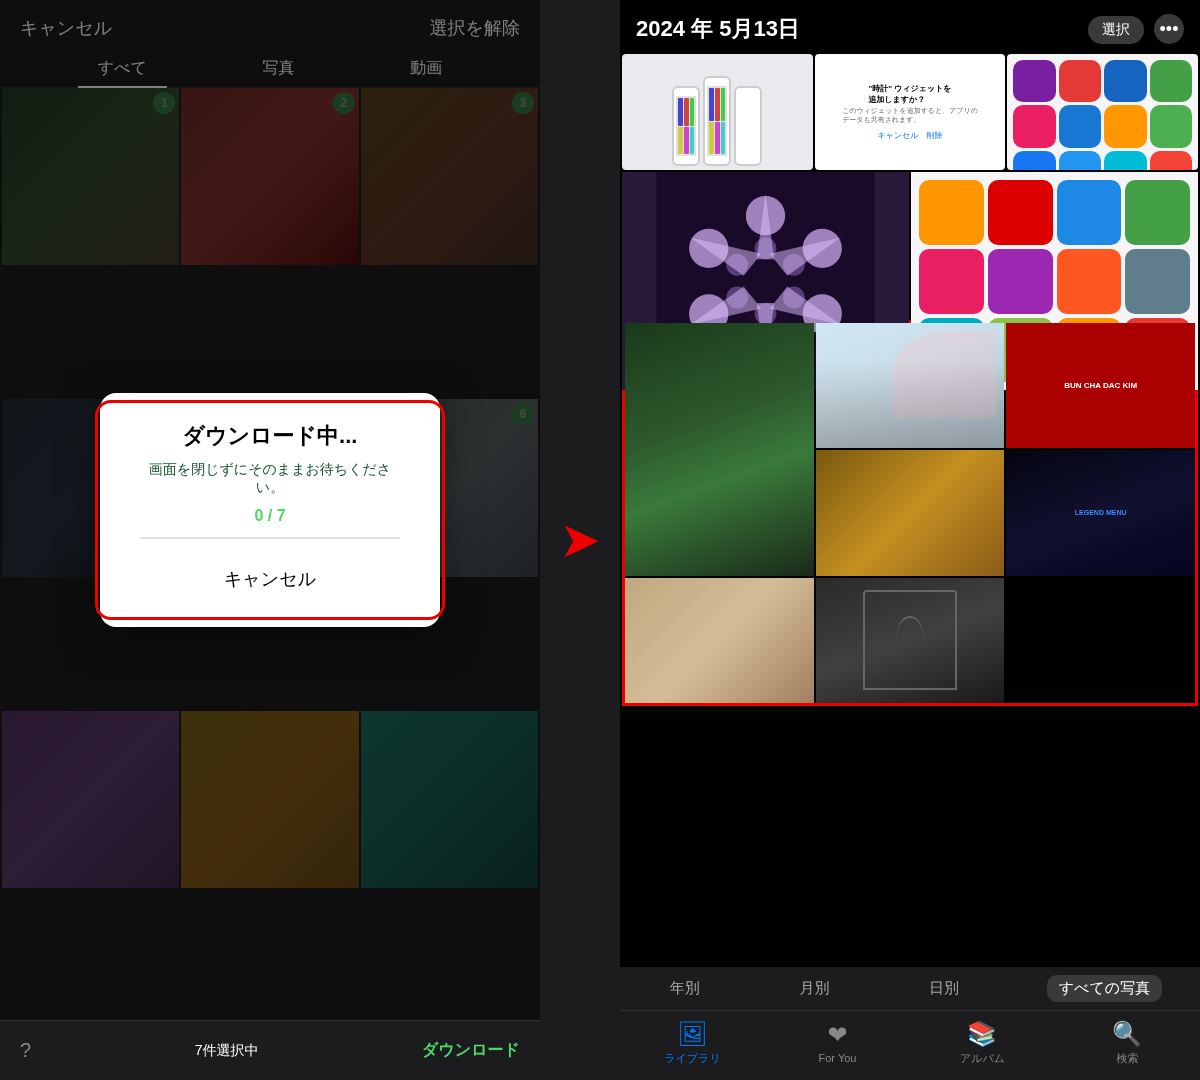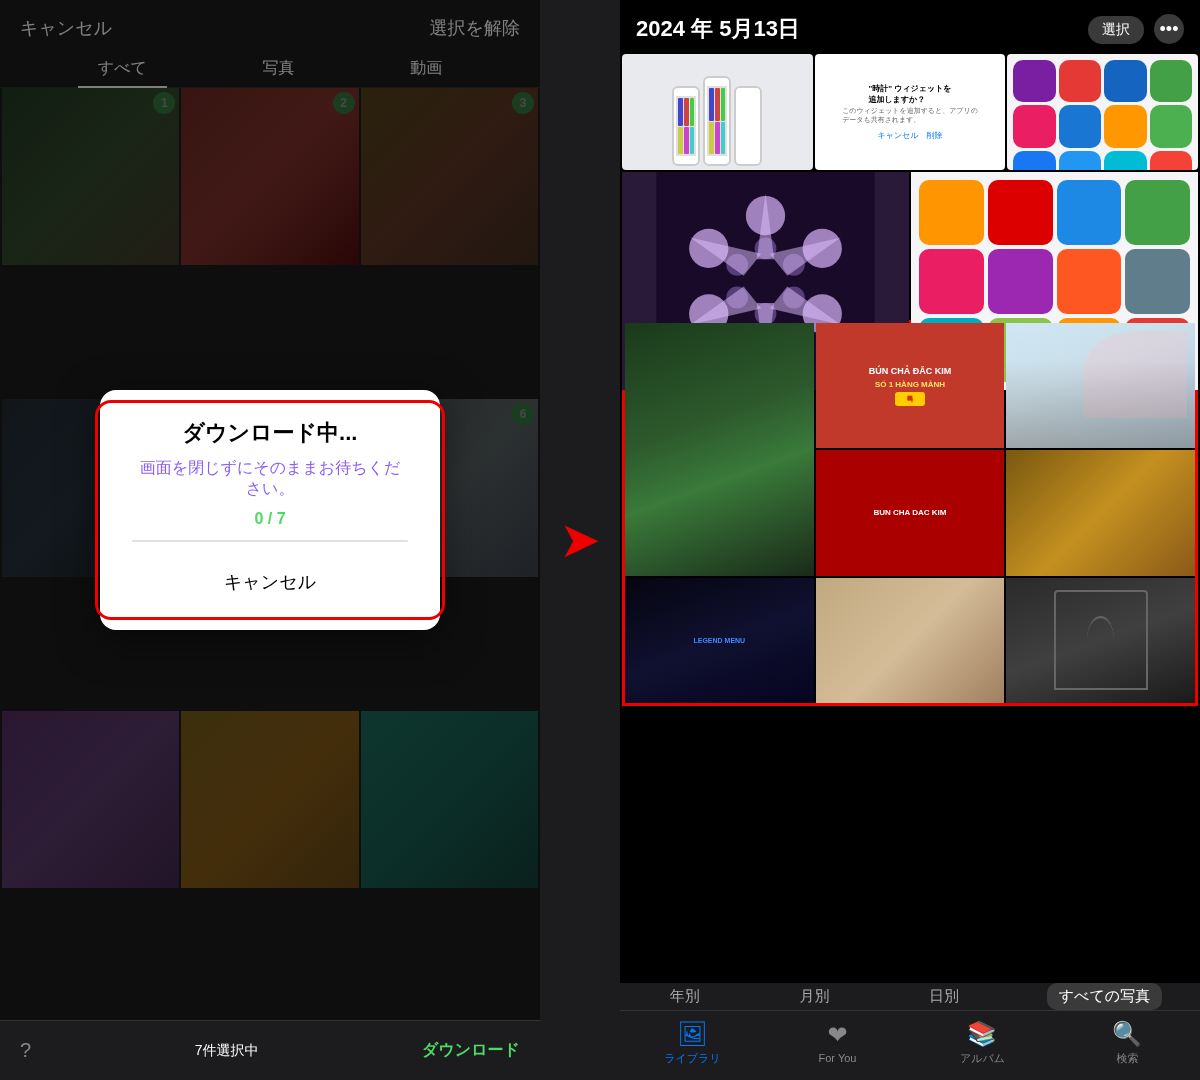--- a/index.html
+++ b/index.html
@@ -127,36 +127,36 @@
       background: rgba(0,0,0,0.5);
       display: flex;
       align-items: center;
       justify-content: center;
       z-index: 10;
     }
 
     .dialog-box {
       background: #fff;
       border-radius: 16px;
-      padding: 28px 32px;
+      padding: 28px 40px;
       width: 340px;
       text-align: center;
       box-shadow: 0 10px 40px rgba(0,0,0,0.5);
     }
 
     .dialog-title {
       font-size: 22px;
       font-weight: bold;
       color: #000;
       margin-bottom: 10px;
     }
 
     .dialog-subtitle {
-      font-size: 16px;
-      color: #8b5cf6;
+      font-size: 14px;
+      color: #14532d;
       margin-bottom: 10px;
     }
 
     .dialog-progress-text {
       font-size: 16px;
       color: #4cd964;
       margin-bottom: 12px;
       font-weight: 600;
     }
 
@@ -387,21 +387,21 @@
       color: #fff;
       font-size: 18px;
       font-weight: bold;
       text-align: center;
     }
 
     
     .right-filter-bar {
       display: flex;
       justify-content: space-around;
-      padding: 0 0;
+      padding: 8px 0;
       background: #1c1c1e;
     }
 
     .filter-btn {
       color: #aaa;
       font-size: 15px;
       cursor: pointer;
       padding: 4px 12px;
       border-radius: 10px;
     }
@@ -634,29 +634,20 @@
         <div class="app-dot" style="background:#e53935;border-radius:10px;"></div>
       </div>
     </div>
 
     <div class="food-collage">
       <div class="food-collage-inner">
 
         <div class="food-cell food-cell-tall food-green">
           <div style="width:100%;height:100%;background:linear-gradient(160deg,#1a3a1a 0%,#2d5a2d 40%,#3a7a3a 60%,#1a2a1a 100%);"></div>
         </div>
-        <div class="food-cell food-red-sign">
-          <div style="width:100%;height:100%;background:#c0392b;display:flex;flex-direction:column;align-items:center;justify-content:center;padding:4px;">
-            <div style="color:#fff;font-size:9px;font-weight:900;text-align:center;line-height:1.3;">BÚN CHẢ ĐẮC KIM</div>
-            <div style="color:#ffe066;font-size:8px;font-weight:bold;text-align:center;margin-top:2px;">SỐ 1 HÀNG MÀNH</div>
-            <div style="width:30px;height:14px;background:#ffcc00;border-radius:3px;margin-top:3px;display:flex;align-items:center;justify-content:center;">
-              <span style="color:#c00;font-size:7px;font-weight:bold;">특</span>
-            </div>
-          </div>
-        </div>
         <div class="food-cell" style="background:linear-gradient(160deg,#d0e8f4 0%,#c8dde8 40%,#a0b8cc 100%);position:relative;overflow:hidden;">
           <div style="position:absolute;bottom:0;left:0;right:0;top:30%;background:linear-gradient(180deg,transparent,rgba(100,80,60,0.3));"></div>
           <div style="width:100%;height:100%;display:flex;align-items:flex-start;justify-content:flex-end;padding:8px;">
             <div style="width:60%;height:80%;background:rgba(255,192,203,0.3);border-radius:50% 0 0 0;"></div>
           </div>
         </div>
 
         <div class="food-cell food-bun-sign">
           <div style="width:100%;height:100%;background:#a00;display:flex;align-items:center;justify-content:center;padding:4px;">
             <span style="color:#fff;font-size:8px;font-weight:bold;text-align:center;">BUN CHA DAC KIM</span>

